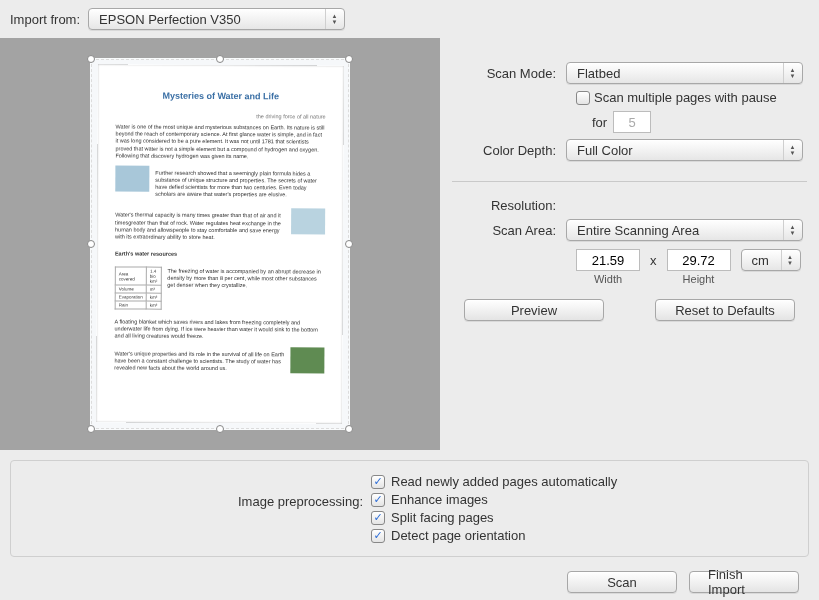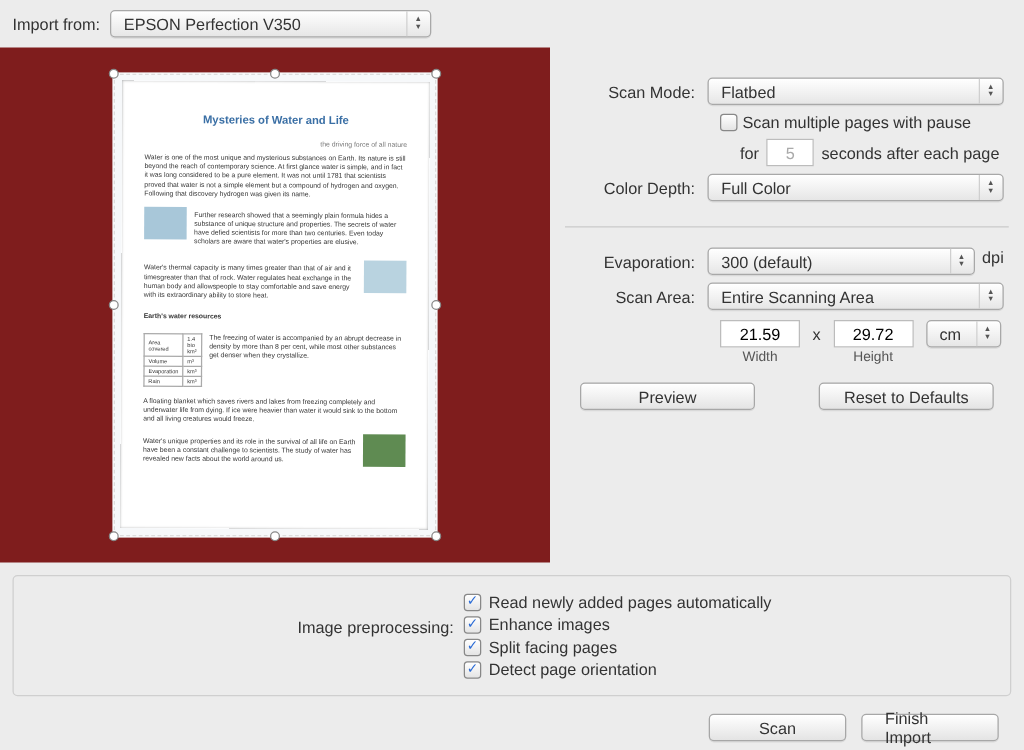--- a/index.html
+++ b/index.html
@@ -49,21 +49,21 @@
     line-height: 6px;
     color: #555;
     border-left: 1px solid #cfcfcf;
     padding-left: 2px;
   }
 
   .midrow { display: flex; }
 
   .preview-area {
     width: 440px;
-    background: #7f1d1d;
+    background: #a3a3a3;
     display: flex;
     align-items: center;
     justify-content: center;
     padding: 20px;
     min-height: 404px;
   }
   .preview-frame {
     position: relative;
     width: 260px;
     height: 372px;
@@ -280,43 +280,35 @@
           </div>
         </div>
       </div>
       <div class="form-row" style="margin-left:120px">
         <div class="chk" style="margin-right:4px"></div>
         <span>Scan multiple pages with pause</span>
       </div>
       <div class="form-row" style="margin-left:136px; gap:6px">
         <span>for</span>
         <input class="mac-text num" style="width: 38px; color: rgb(170, 170, 170);" value="5">
-        <span>seconds after each page</span>
       </div>
       <div class="form-row">
         <div class="lbl">Color Depth:</div>
         <div class="ctrl">
           <div class="mac-select" style="flex:1">
             <span>Full Color</span>
             <span class="arrows">▲<br>▼</span>
           </div>
         </div>
       </div>
     </div>
 
     <div class="group">
       <div class="form-row">
-        <div class="lbl">Evaporation:</div>
-        <div class="ctrl">
-          <div class="mac-select" style="flex:1">
-            <span>300 (default)</span>
-            <span class="arrows">▲<br>▼</span>
-          </div>
-          <span>dpi</span>
-        </div>
+        <div class="lbl">Resolution:</div>
       </div>
       <div class="form-row">
         <div class="lbl">Scan Area:</div>
         <div class="ctrl">
           <div class="mac-select" style="flex:1">
             <span>Entire Scanning Area</span>
             <span class="arrows">▲<br>▼</span>
           </div>
         </div>
       </div>

